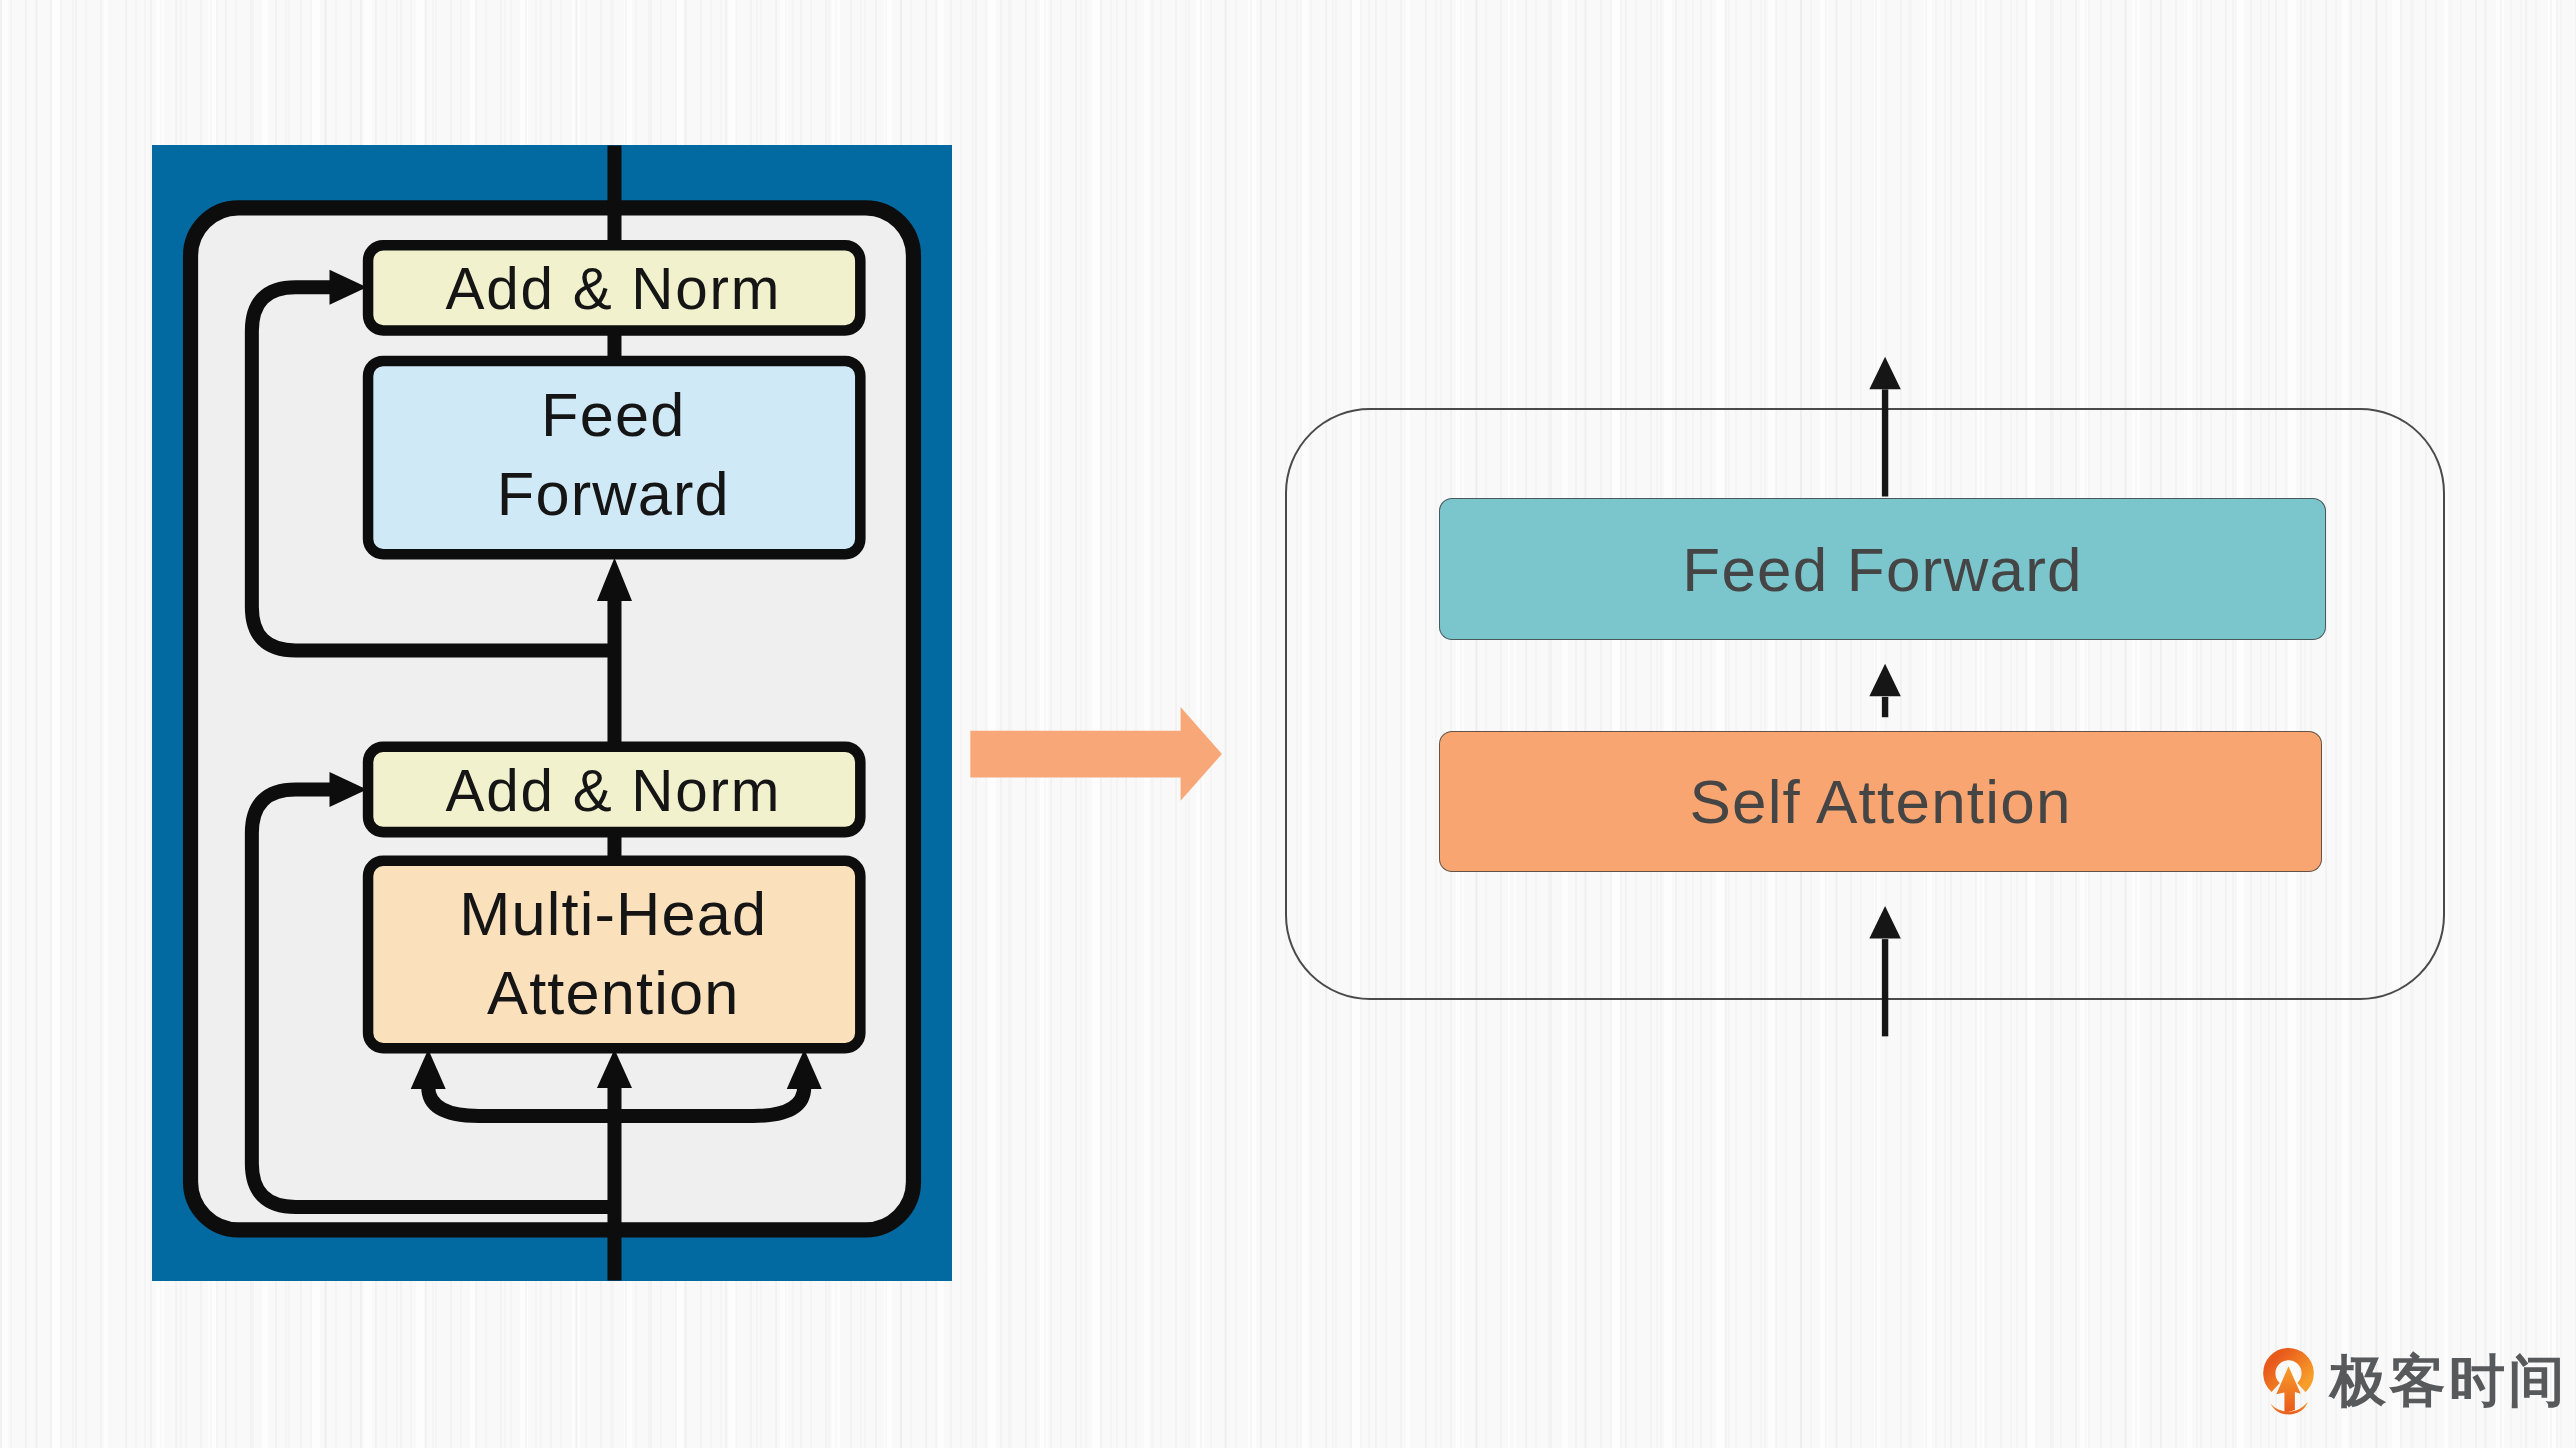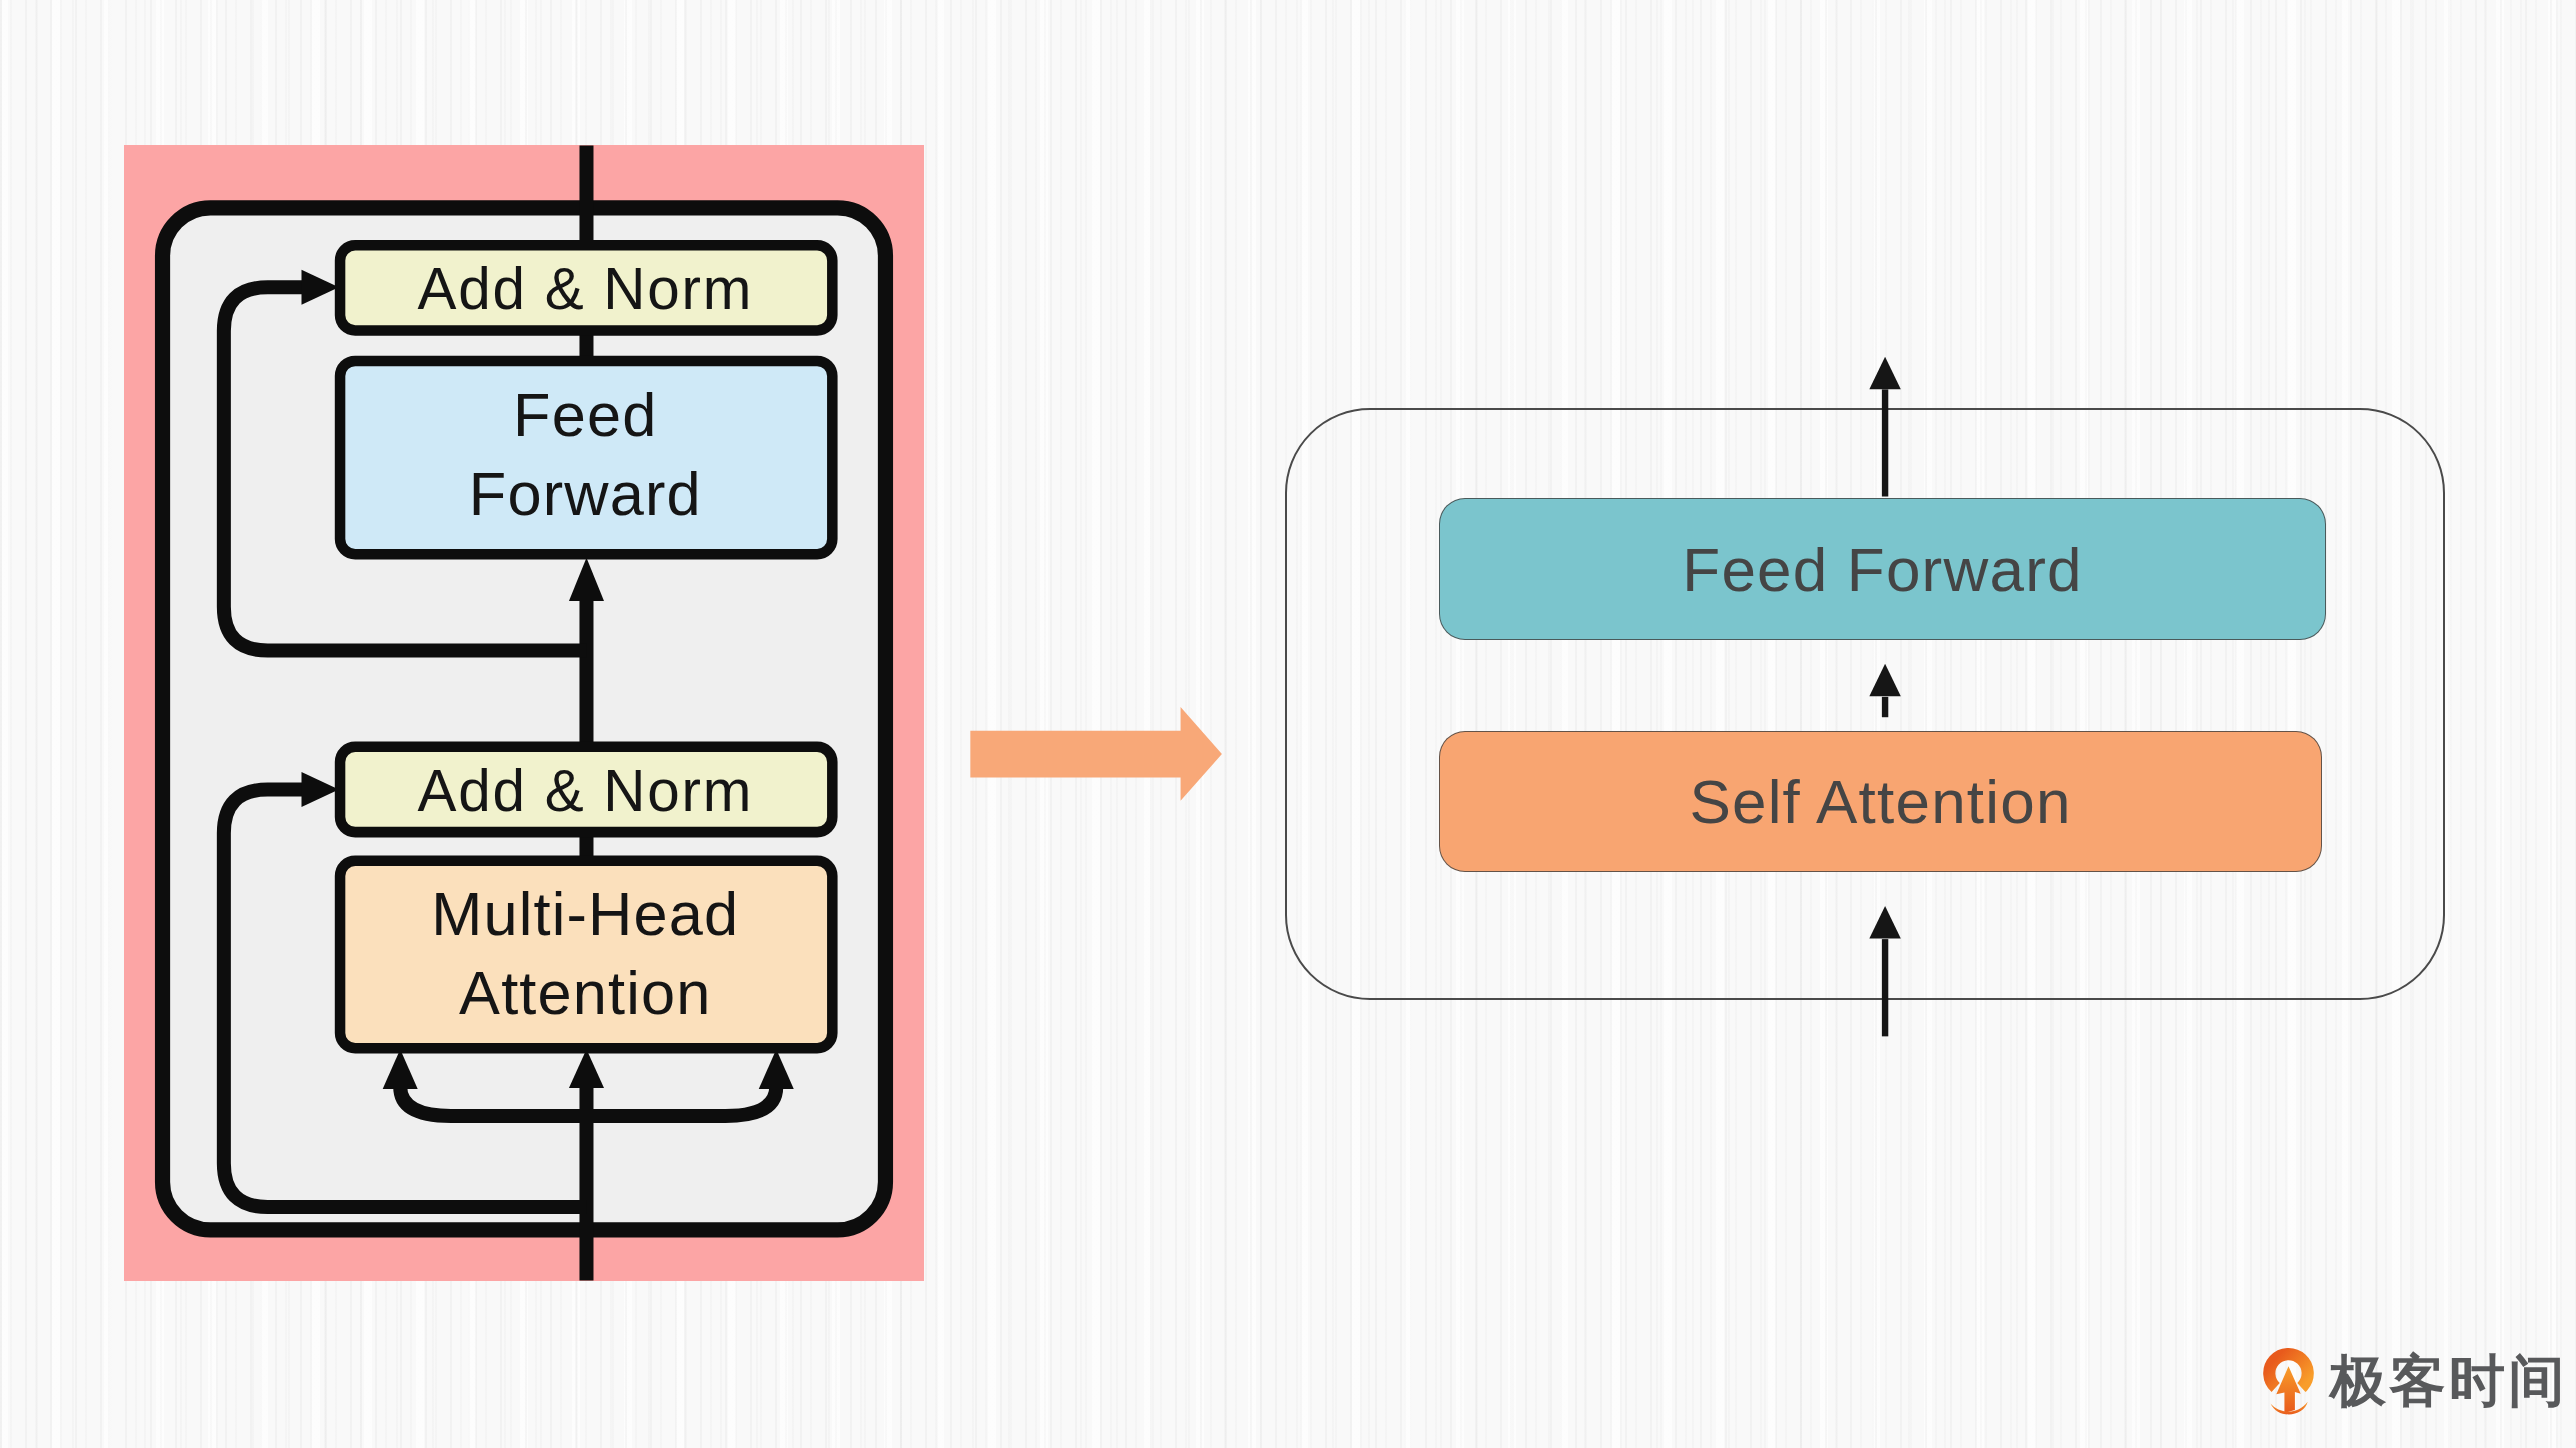--- a/index.html
+++ b/index.html
@@ -9,22 +9,22 @@
     background-color: #f9f9f9;
     background-image:
       repeating-linear-gradient(90deg, rgba(110,110,110,0.05) 0 1.8px, rgba(0,0,0,0) 1.8px 10px, rgba(110,110,110,0.03) 10px 12.3px, rgba(0,0,0,0) 12.3px 25px),
       repeating-linear-gradient(90deg, rgba(130,130,130,0.04) 0 2.3px, rgba(0,0,0,0) 2.3px 36px),
       repeating-linear-gradient(90deg, rgba(255,255,255,0.65) 0 7.6px, rgba(0,0,0,0) 7.6px 52px);
   }
   .abs { position: absolute; }
 
   
   .left-panel {
-    left: 124px; top: 145px; width: 800px; height: 1136px;
-    background: #fca5a5;
+    left: 152px; top: 145px; width: 800px; height: 1136px;
+    background: #0369a1;
   }
   .left-panel svg { display: block; width: 100%; height: 100%; }
   .stroke-line { stroke: #0d0d0d; fill: none; }
   .w-main  { stroke-width: 24px; }
   .w-rect  { stroke-width: 26px; }
   .w-box   { stroke-width: 18px; }
   .arrowhead { fill: #0d0d0d; stroke: none; }
   .enc-rect { fill: #efefef; stroke: #0d0d0d; }
   .enc-box  { stroke: #0d0d0d; }
   .enc-label { fill: #151515; font-family: "Liberation Sans", sans-serif; text-anchor: middle; }
@@ -35,21 +35,21 @@
   .block-arrow-svg { left: 967px; top: 704px; width: 260px; height: 99px; }
 
   
   .right-container {
     left: 1285px; top: 408px; width: 1160px; height: 592px;
     border: 2.3px solid #4a4a4a; border-radius: 85px;
     box-sizing: border-box; background: transparent;
   }
   .right-box {
     position: absolute; box-sizing: border-box;
-    border: 1.8px solid rgba(62,62,62,0.8); border-radius: 26px;
+    border: 1.8px solid rgba(62,62,62,0.8); border-radius: 13px;
     display: flex; align-items: center; justify-content: center;
     font-size: 62px; letter-spacing: 1.2px; color: #454545; font-weight: 500;
   }
   .right-box-ff { left: 152px; top: 88px; width: 887px; height: 142px; }
   .right-box-sa { left: 152px; top: 321px; width: 883px; height: 141px; }
   .right-arrows-svg { left: 1835px; top: 351px; width: 99px; height: 701px; }
   .thin-line { stroke: #161616; stroke-width: 11px; fill: none; }
   .thin-head { fill: #161616; stroke: none; }
 
   

